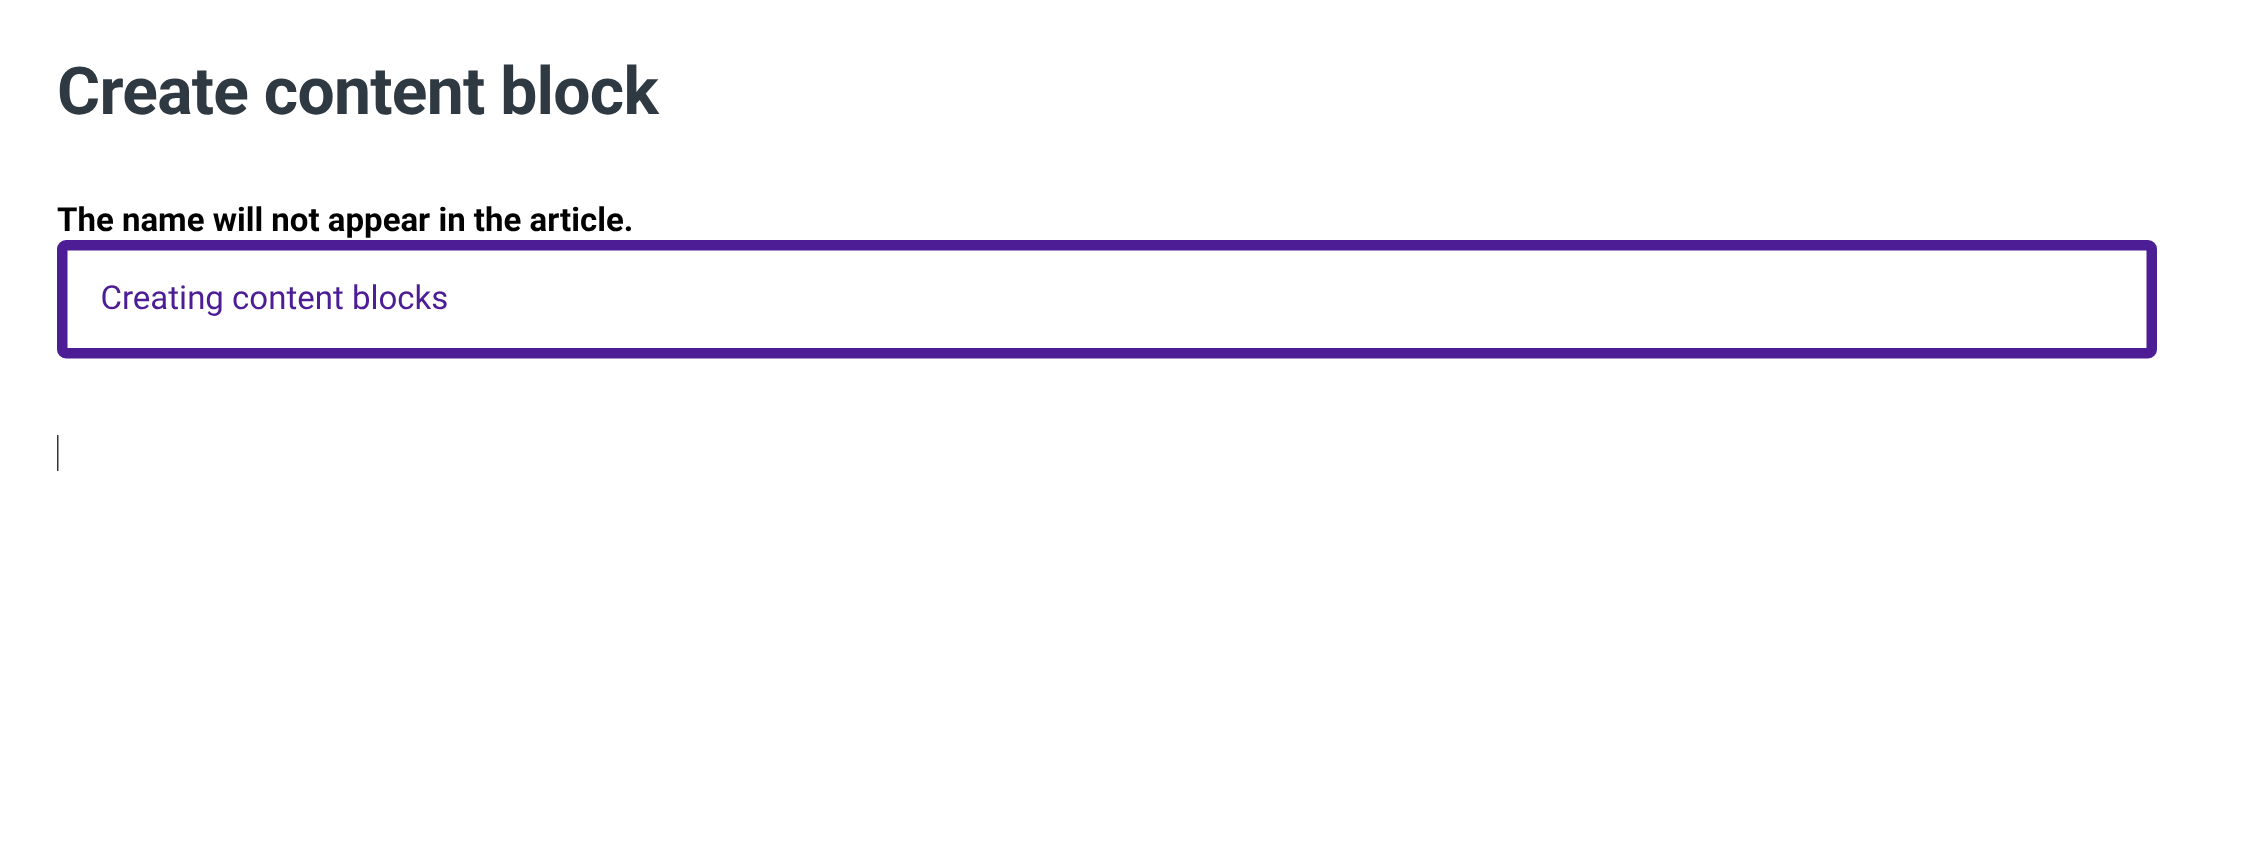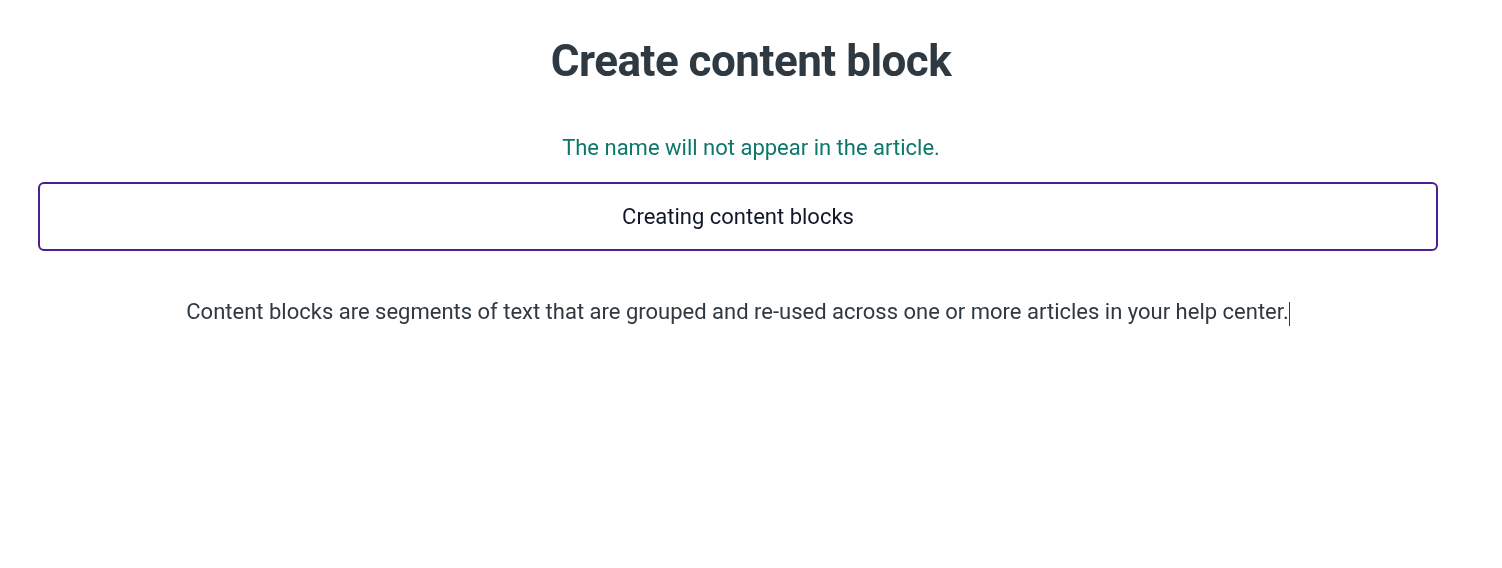--- a/index.html
+++ b/index.html
@@ -1,19 +1,18 @@
 <!DOCTYPE html>
 <html><head>
 <meta charset="utf-8">
 <style>
   * {
     margin: 0;
     padding: 0;
     box-sizing: border-box;
-    text-align: center;
   }
   body {
     font-family: -apple-system, BlinkMacSystemFont, "Segoe UI", Roboto, Helvetica, Arial, sans-serif;
     background: #ffffff;
     width: 1502px;
     height: 568px;
     padding: 35px 38px;
     color: #2f3941;
   }
   .page-title {
@@ -24,32 +23,31 @@
     margin-bottom: 48px;
   }
   .field-label {
     font-size: 22px;
     font-weight: 700;
     color: #2f3941;
     margin-bottom: 6px;
   }
   .field-help {
     font-size: 22px;
-    font-weight: 400;
-    color: #0f766e;
-    margin-bottom: 22px;
+    font-weight: 700;
+    color: #000000;
   }
   .text-input {
     width: 1400px;
     max-width: 100%;
     font-family: inherit;
     font-size: 22px;
-    color: #0f172a;
+    color: #4c1d95;
     padding: 20px 22px;
-    border: 2px solid #4c1d95;
+    border: 7px solid #4c1d95;
     border-radius: 6px;
     background: #ffffff;
     outline: none;
     display: block;
   }
   .body-area {
     margin-top: 42px;
     width: 1400px;
     max-width: 100%;
   }
@@ -80,14 +78,14 @@
 <body>
 
 <h1 class="page-title">Create content block</h1>
 
 <div>
   <div class="field-help">The name will not appear in the article.</div>
   <input type="text" class="text-input" value="Creating content blocks" style="">
 </div>
 
 <div class="body-area">
-  <div class="body-text" contenteditable="true" style=""><span>Content blocks are segments of text that are grouped and re-used across one or more articles in your help center.</span><span class="text-cursor"></span></div>
+  <div class="body-text" contenteditable="true" style=""><span class="text-cursor"></span></div>
 </div>
 
 </body></html>

